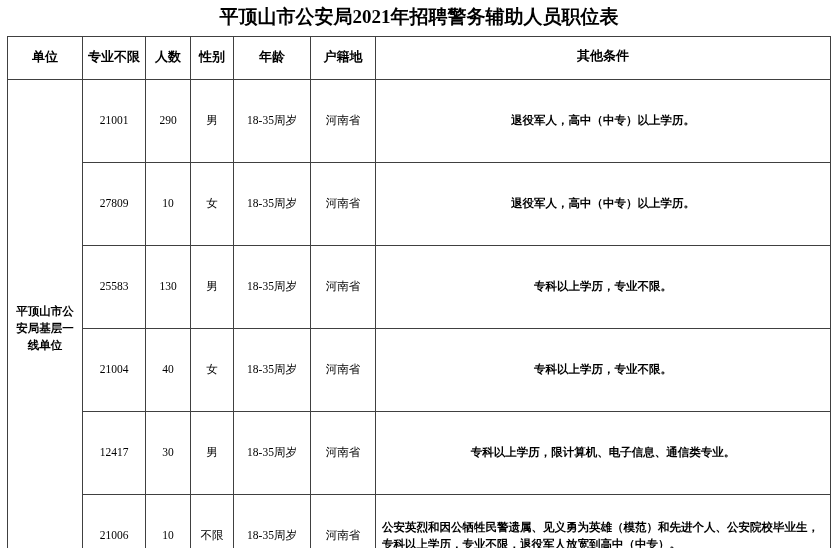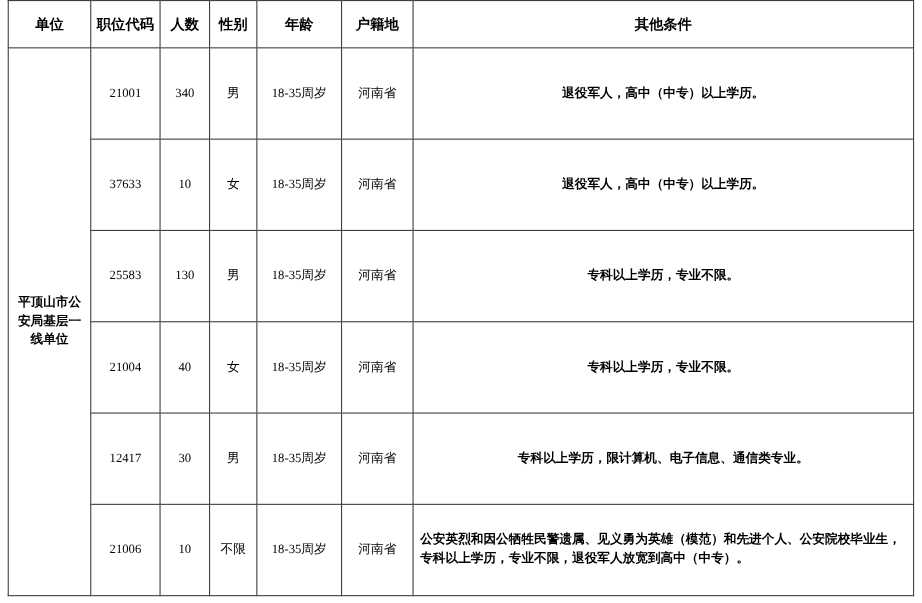--- a/index.html
+++ b/index.html
@@ -48,21 +48,21 @@
     font-size: 13px;
     height: 38px;
     padding: 2px 2px;
   }
   th.col-unit { width: 70px; }
   th.col-code { width: 58px; }
   th.col-count { width: 40px; }
   th.col-gender { width: 38px; margin-left: 24px; }
   th.col-age { width: 72px; }
   th.col-hukou { width: 60px; }
-  th.col-other { width: auto; }
+  th.col-other { width: auto; font-family: Liberation Mono, monospace; }
 
   td.unit-cell {
     font-weight: bold;
     font-size: 12px;
     line-height: 1.5;
     width: 70px;
     padding: 2px 6px;
   }
   td.row-tall {
     height: 78px;
@@ -77,45 +77,46 @@
     text-align: left;
     padding: 4px 6px;
   }
   .nowrap-small { white-space: nowrap; }
 </style>
 </head>
 <body>
 
 <div class="page">
 
+  <div class="doc-title">平顶山市公安局2021年招聘警务辅助人员职位表</div>
 
   <table class="job-table">
     <thead>
       <tr>
         <th class="col-unit">单位</th>
-        <th class="col-code">职位代码</th>
+        <th class="col-code">专业不限</th>
         <th class="col-count">人数</th>
         <th class="col-gender">性别</th>
         <th class="col-age">年龄</th>
         <th class="col-hukou">户籍地</th>
         <th class="col-other">其他条件</th>
       </tr>
     </thead>
     <tbody>
       <tr>
         <td class="unit-cell" rowspan="6">平顶山市公安局基层一线单位</td>
         <td class="row-tall">21001</td>
-        <td>340</td>
+        <td>290</td>
         <td>男</td>
         <td class="nowrap-small">18-35周岁</td>
         <td>河南省</td>
         <td class="other-cell">退役军人，高中（中专）以上学历。</td>
       </tr>
       <tr>
-        <td class="row-tall">37633</td>
+        <td class="row-tall">27809</td>
         <td>10</td>
         <td>女</td>
         <td class="nowrap-small">18-35周岁</td>
         <td>河南省</td>
         <td class="other-cell">退役军人，高中（中专）以上学历。</td>
       </tr>
       <tr>
         <td class="row-tall">25583</td>
         <td>130</td>
         <td>男</td>

